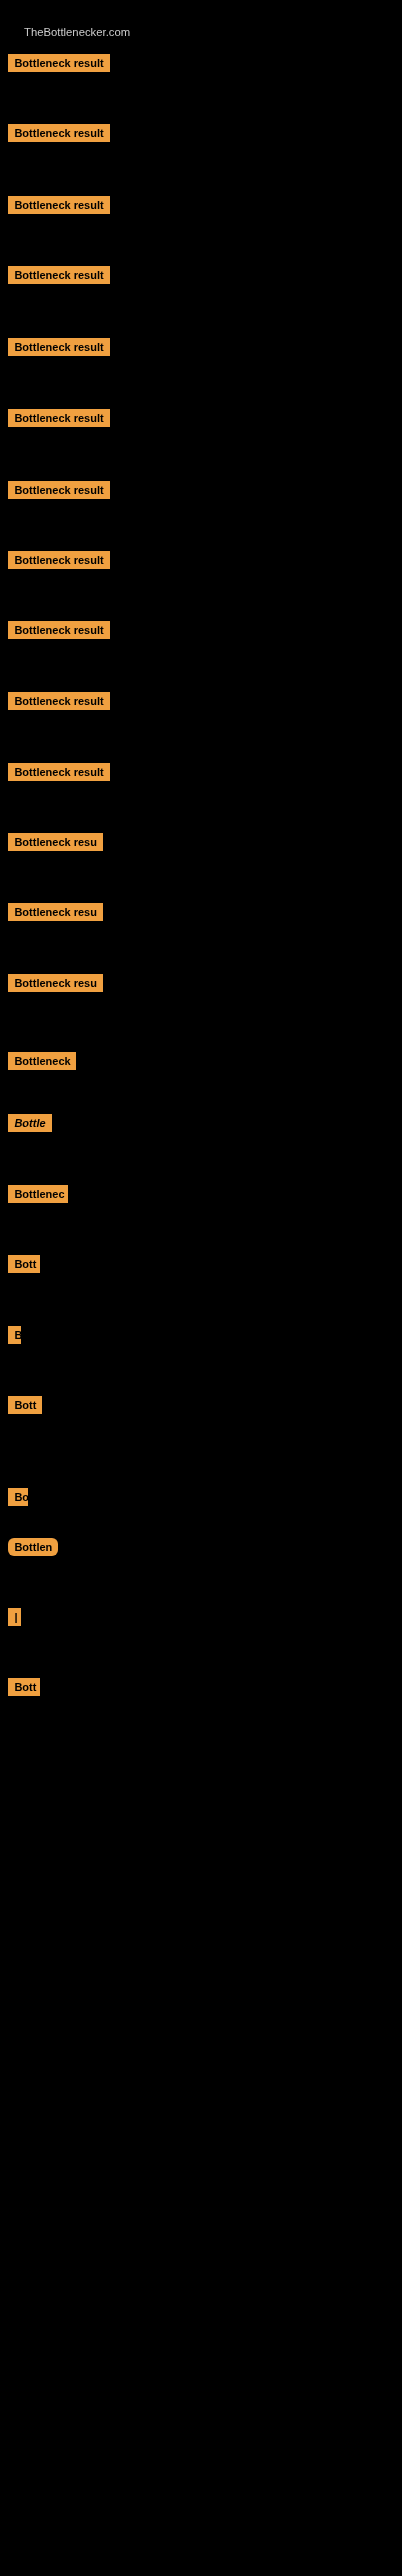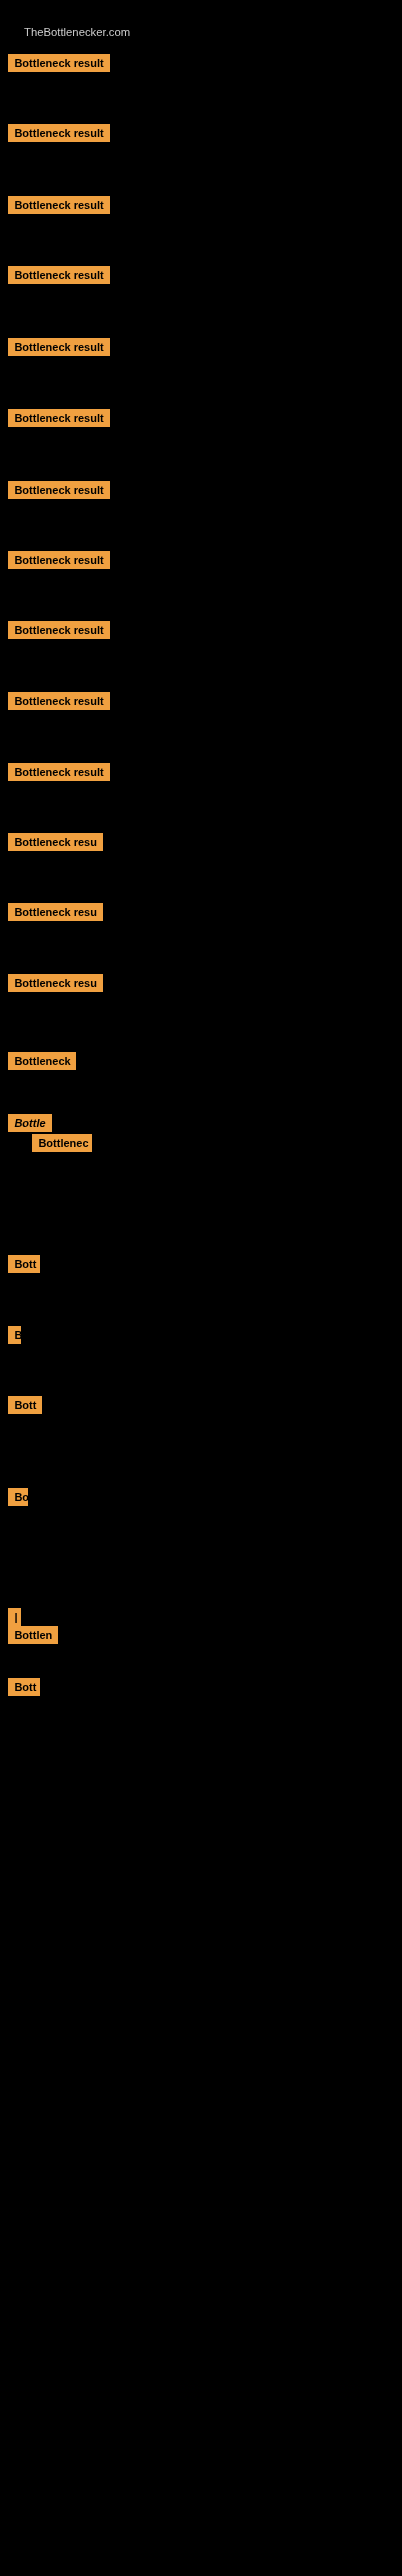--- a/index.html
+++ b/index.html
@@ -54,22 +54,22 @@
     <div class="bottleneck-badge" style="top: 473px; max-width: 124px;">Bottleneck result</div>
     <div class="bottleneck-badge" style="top: 543px; max-width: 124px;">Bottleneck result</div>
     <div class="bottleneck-badge" style="top: 613px; max-width: 121px;">Bottleneck result</div>
     <div class="bottleneck-badge" style="top: 684px; max-width: 120px;">Bottleneck result</div>
     <div class="bottleneck-badge" style="top: 755px; max-width: 119px;">Bottleneck result</div>
     <div class="bottleneck-badge" style="top: 825px; max-width: 105px;">Bottleneck resu</div>
     <div class="bottleneck-badge" style="top: 895px; max-width: 103px;">Bottleneck resu</div>
     <div class="bottleneck-badge" style="top: 966px; max-width: 101px;">Bottleneck resu</div>
     <div class="bottleneck-badge" style="top: 1044px; max-width: 68px;">Bottleneck</div>
     <div class="bottleneck-badge" style="top: 1106px; max-width: 44px; font-style: italic;">Bottle</div>
-    <div class="bottleneck-badge" style="top: 1126px; max-width: 60px; margin-left: 24px;">Bottlenec</div>
+    <div class="bottleneck-badge" style="top: 1177px; max-width: 60px;">Bottlenec</div>
     <div class="bottleneck-badge" style="top: 1247px; max-width: 32px;">Bott</div>
     <div class="bottleneck-badge" style="top: 1318px; max-width: 13px;">B</div>
     <div class="bottleneck-badge" style="top: 1388px; max-width: 34px;">Bott</div>
     <div class="bottleneck-badge" style="top: 1480px; max-width: 20px;">Bo</div>
-    <div class="bottleneck-badge" style="top: 1618px; max-width: 50px;">Bottlen</div>
+    <div class="bottleneck-badge" style="top: 1530px; max-width: 50px; border-radius: 6px;">Bottlen</div>
     <div class="bottleneck-badge" style="top: 1600px; max-width: 6.4px;">|</div>
     <div class="bottleneck-badge" style="top: 1670px; max-width: 32px;">Bott</div>
   </div>
 
 
 </body></html>

